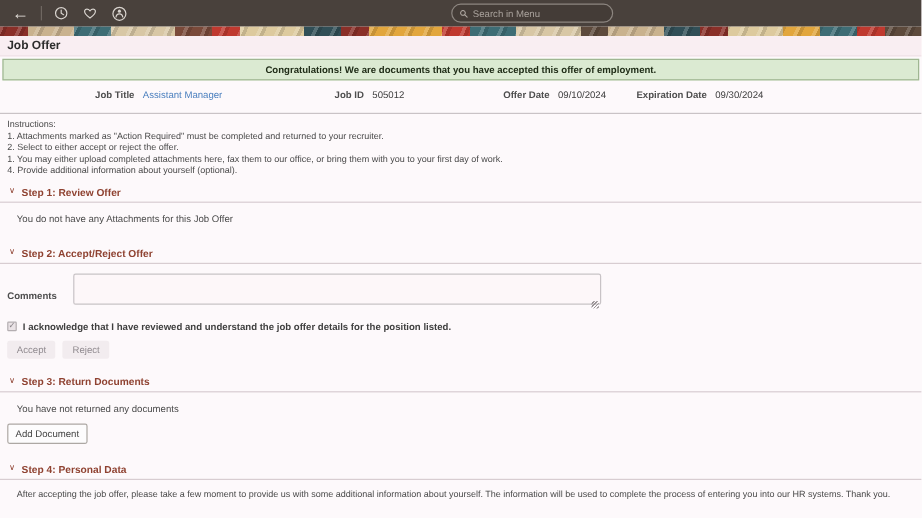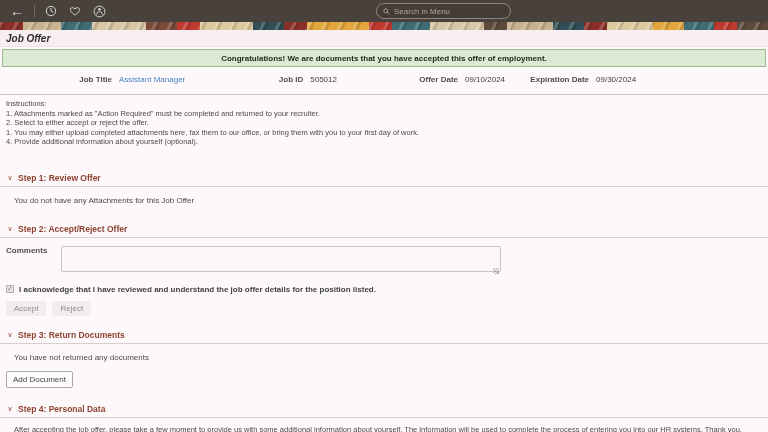--- a/index.html
+++ b/index.html
@@ -18,21 +18,21 @@
 
   
   .mosaic { height:8px;
     background:
       repeating-linear-gradient(115deg, rgba(255,255,255,.18) 0 3px, rgba(0,0,0,.12) 3px 6px, transparent 6px 14px),
       linear-gradient(90deg,#8a2f28 0 3%,#c9b28e 3% 8%,#3e6d75 8% 12%,#d8c7a5 12% 19%,#7a4a3a 19% 23%,#c0392f 23% 26%,#ddca9e 26% 33%,#314f57 33% 37%,#8a2f28 37% 40%,#e2a63d 40% 48%,#c0392f 48% 51%,#3e6d75 51% 56%,#d8c7a5 56% 63%,#5d4a3c 63% 66%,#c9b28e 66% 72%,#314f57 72% 76%,#8a2f28 76% 79%,#ddca9e 79% 85%,#e2a63d 85% 89%,#3e6d75 89% 93%,#c0392f 93% 96%,#5d4a3c 96% 100%);
   }
 
   
   .titlebar { height:17px; background:#f9eef2; display:flex; align-items:center; padding-left:6px; border-bottom:1px solid #efe2e7; }
-  .titlebar .title { font-size:10px; font-weight:bold; color:#2d2d2d;font-style:italic; }
+  .titlebar .title { font-size:10px; font-weight:bold; color:#2d2d2d; }
 
   
   .banner { margin:2px 2px 0 2px; background:#dbead2; border:1px solid #9fb692; height:18px; display:flex; align-items:center; justify-content:center; }
   .banner span { font-size:8px; font-weight:bold; color:#202d18; }
 
   
   .offer-grid { display:flex; padding:6px 0 8px 0; border-bottom:1px solid #c9c3c6; }
   .offer-col { display:flex; flex-direction:row; gap:6px; }
   .offer-col.left { width:380px; }
   .offer-col.right { width:380px; }
@@ -46,28 +46,28 @@
   
   .instructions { padding:4px 6px 0 6px; font-size:7.5px; color:#4a4a4a; line-height:9.5px; }
 
   
   .step-head { display:flex; align-items:center; gap:4px; padding:3px 0 3px 6px; border-bottom:1px solid #d8cdd1; cursor:pointer; }
   .step-title { font-size:8.5px; font-weight:bold; color:#8f4231; }
   .chevron { width:8px; height:8px; display:inline-flex; align-items:center; justify-content:center; }
   .chevron::before { content:"∨"; font-size:7px; color:#8f4231; line-height:8px; }
   .step-body-text { font-size:8px; color:#4a4a4a; padding:9px 0 0 14px; }
 
-  .s1 { margin-top:23px; }
+  .s1 { margin-top:5px; }
   .s2 { margin-top:16px; }
   .s3 { margin-top:11px; }
   .s4 { margin-top:13px; }
 
   
   .comments-row { display:flex; align-items:flex-start; padding:8px 0 0 6px; }
-  .comments-label { font-size:8px; font-weight:bold; color:#4e4e4e; margin-top:0; }
+  .comments-label { font-size:8px; font-weight:bold; color:#4e4e4e; margin-top:14px; }
   .comments-ta { margin-left:14px; width:440px; height:26px; resize:none; background:#fdf7f9; border:1px solid #c8c3c6; border-radius:2px; font-family:inherit; font-size:8px; color:#333; padding:2px 3px; position:relative; }
   .ta-wrap { position:relative; }
   .ta-handle { position:absolute; right:2px; bottom:2px; width:6px; height:6px; pointer-events:none;
     background:repeating-linear-gradient(135deg, transparent 0 1px, #9a9396 1px 2px); }
   .ack-row { display:flex; align-items:center; gap:5px; padding:9px 0 0 6px; }
   .checkbox { width:8px; height:8px; background:#eae3e6; border:1px solid #b4aeb1; border-radius:1px; display:inline-flex; align-items:center; justify-content:center; cursor:pointer; }
   .checkbox::after { content:"✓"; font-size:7px; color:#8a8489; line-height:8px; }
   .ack-text { font-size:8px; font-weight:bold; color:#3f3f3f; }
   .btn-row { display:flex; gap:6px; padding:7px 0 0 6px; }
   .btn-disabled { background:#f2ecef; color:#918b90; border:none; border-radius:2px; font-size:8px; font-family:inherit; padding:3px 8px; cursor:default; }

